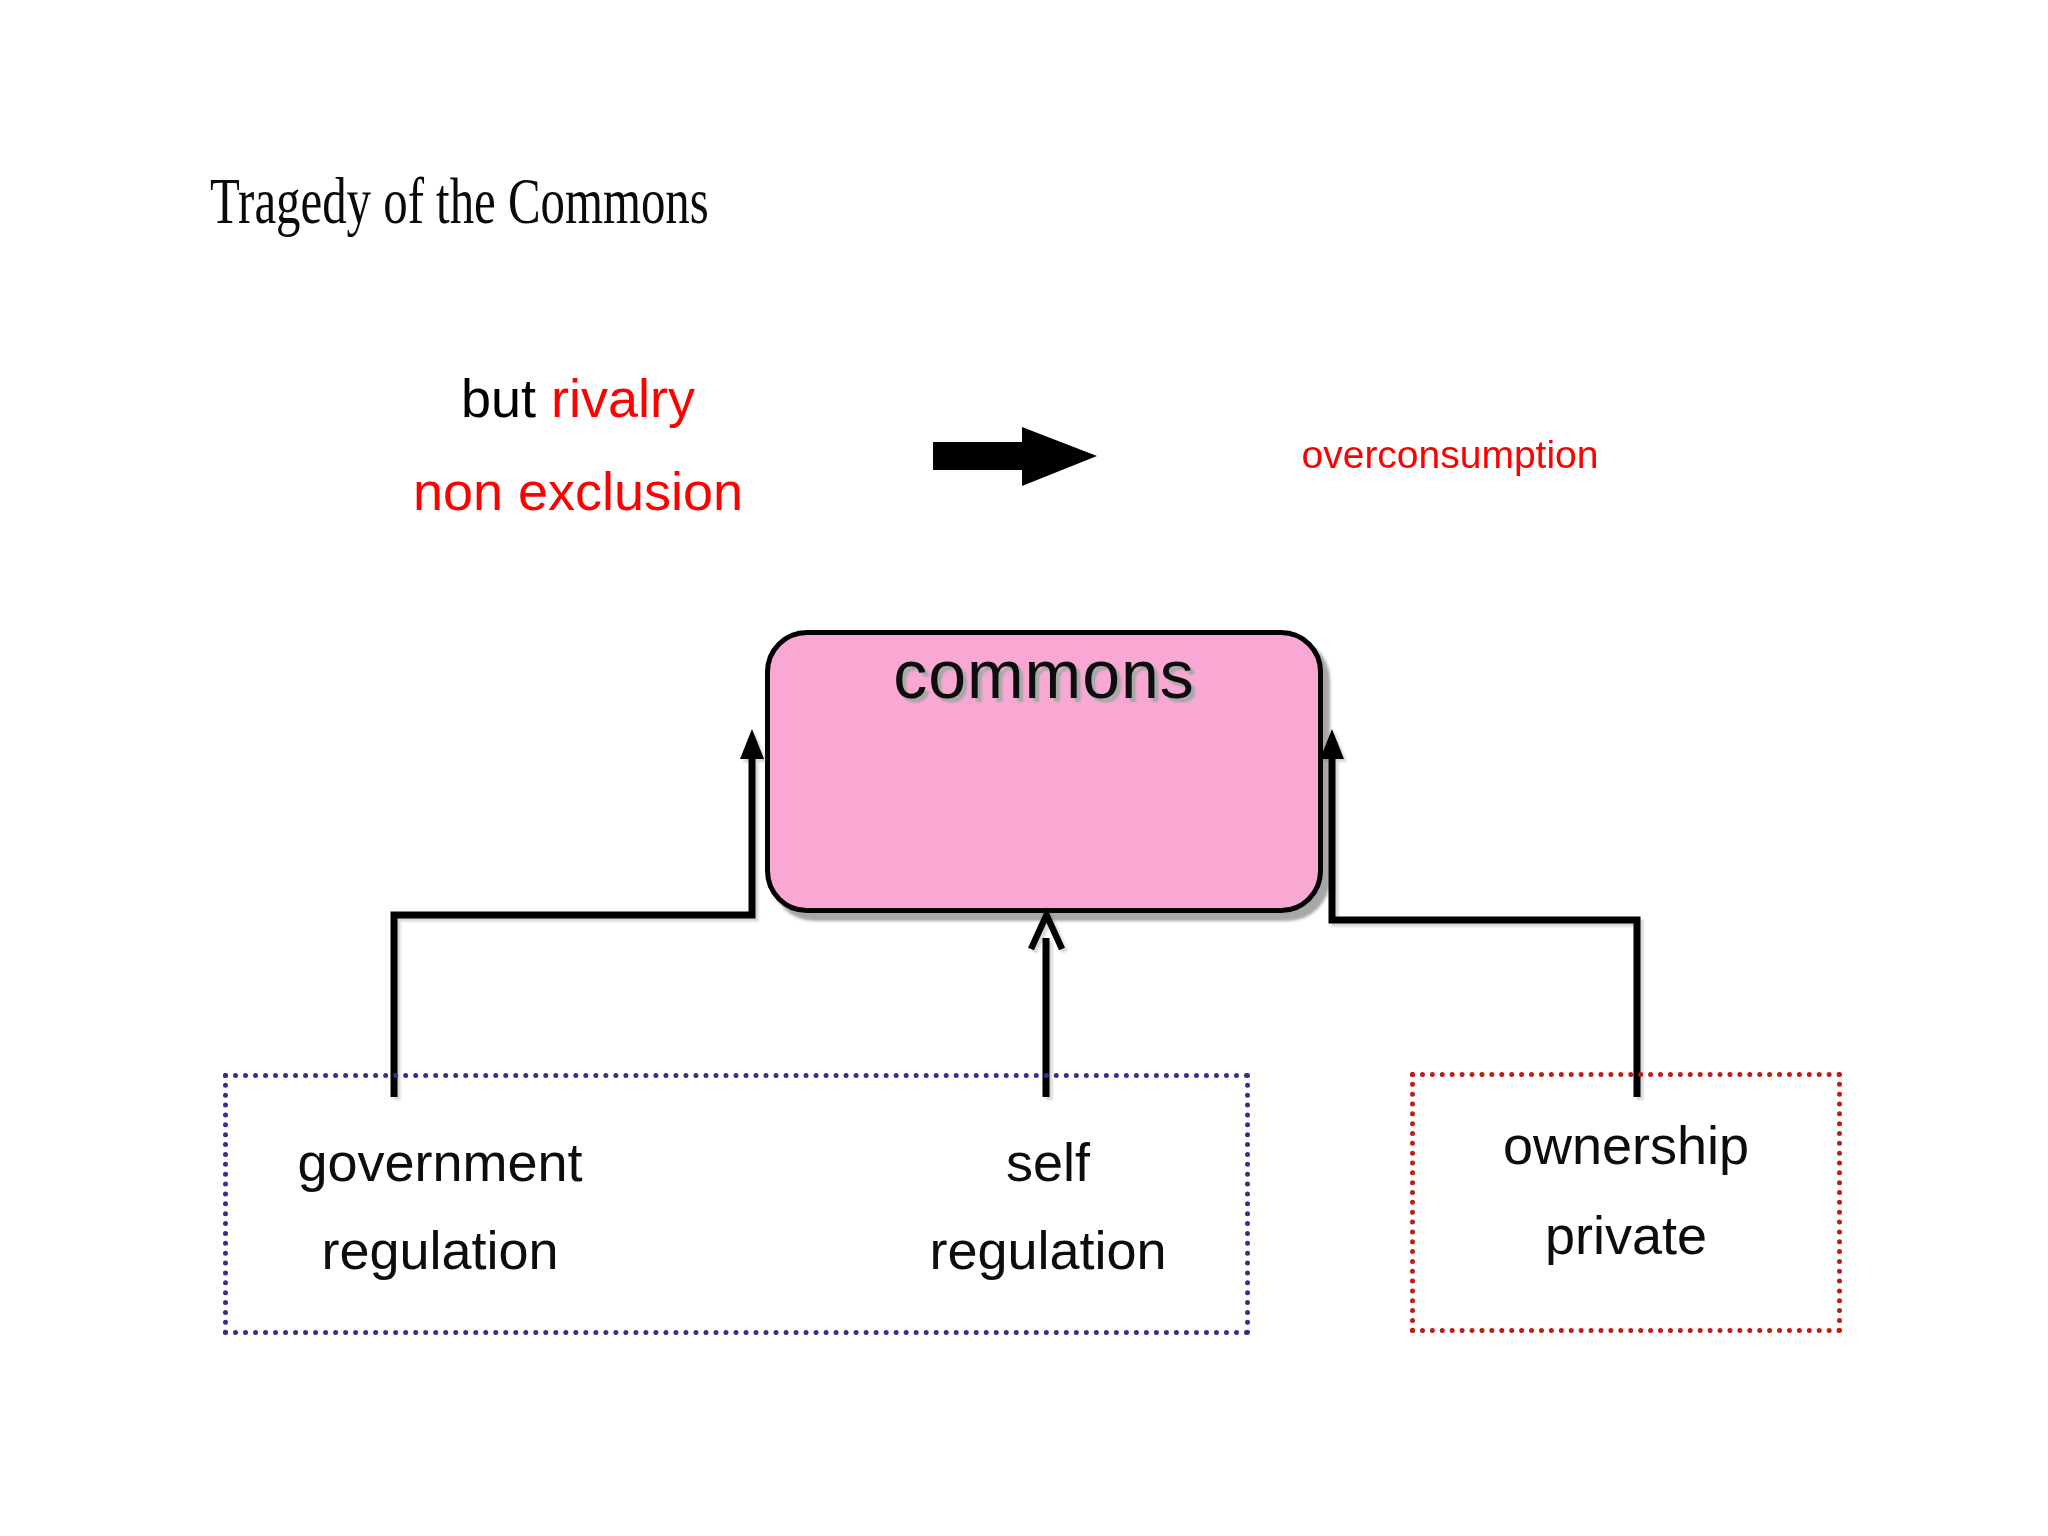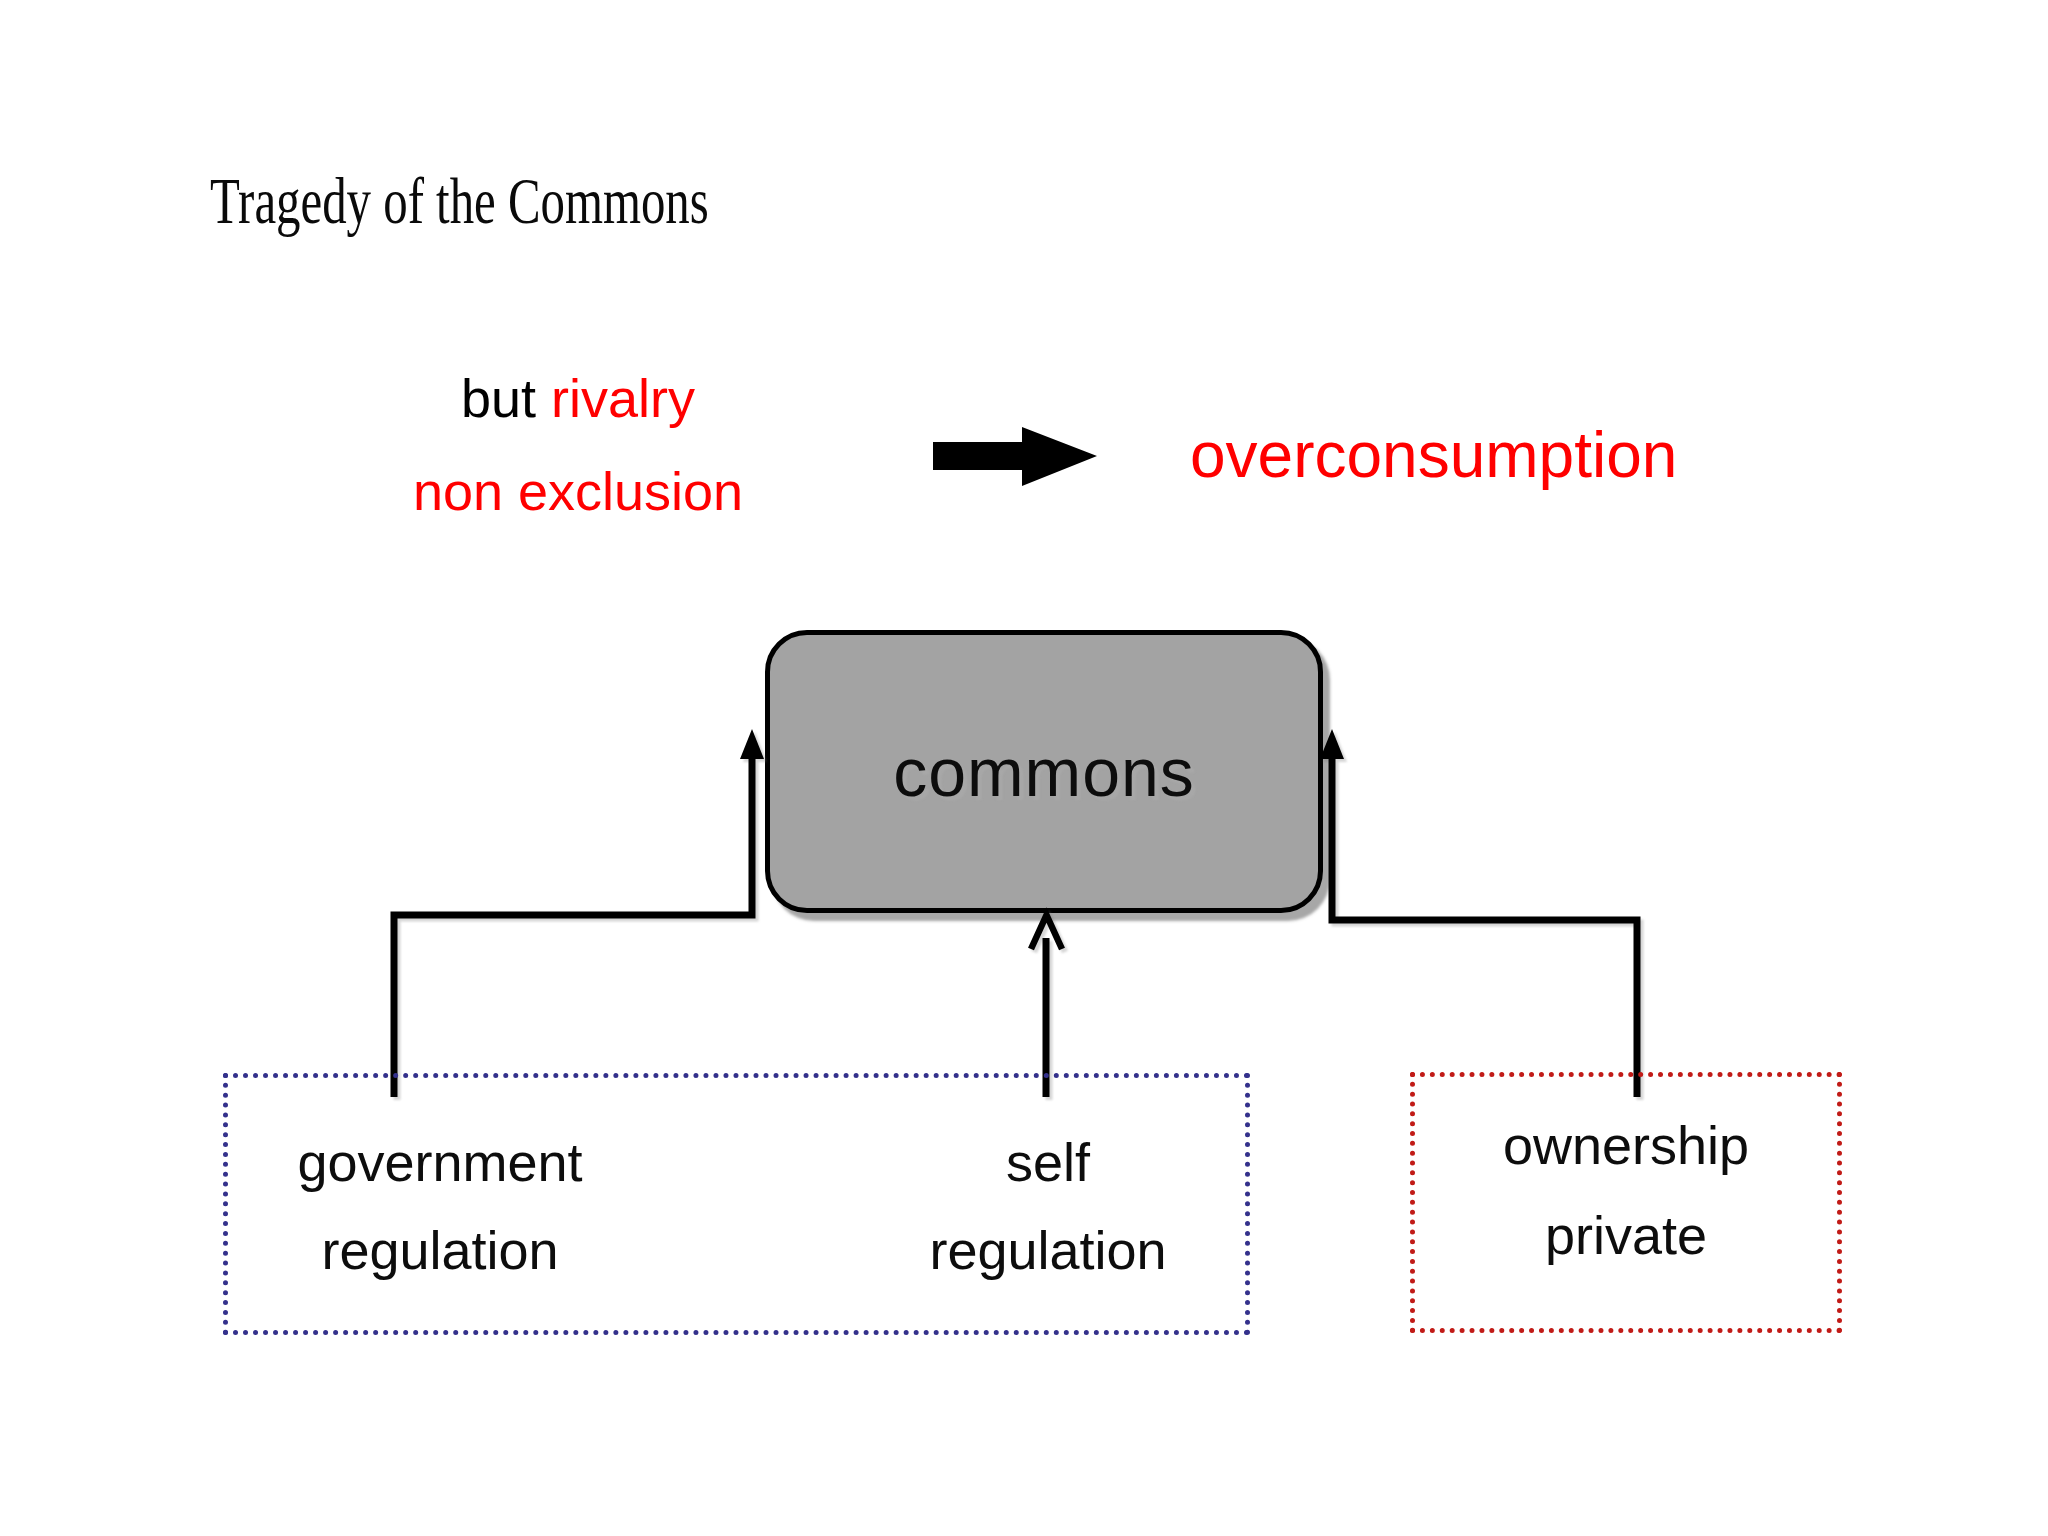--- a/index.html
+++ b/index.html
@@ -23,31 +23,32 @@
     color:#0a0a0a;
   }
   .premise{
     left:268px;top:352px;width:620px;
     text-align:center;
     font-size:54px;line-height:93px;
     letter-spacing:0px;
   }
   .outcome{
     left:1190px;top:420px;width:520px;
-    font-size:64px;line-height:70px;
+    font-size:39px;line-height:70px;
     white-space:nowrap;
+    text-align:center;
   }
   .flow-arrow-svg{left:0;top:0;}
   .commons-box{
     left:765px;top:630px;width:548px;height:273px;
-    background:#a3a3a3;
+    background:#f9a8d4;
     border:5px solid #000;
     border-radius:42px;
     box-shadow:7px 8px 3px rgba(80,80,80,0.5);
-    display:flex;align-items:center;justify-content:center;
+    display:flex;align-items:flex-start;justify-content:center;
   }
   .commons-label{
     font-size:68px;
     color:#0d0d0d;
     text-shadow:4px 4px 2px #a8a8a8;
     letter-spacing:1px;
   }
   .connectors{
     left:0;top:0;pointer-events:none;
     filter:drop-shadow(3px 3px 1px rgba(120,120,120,0.30));

